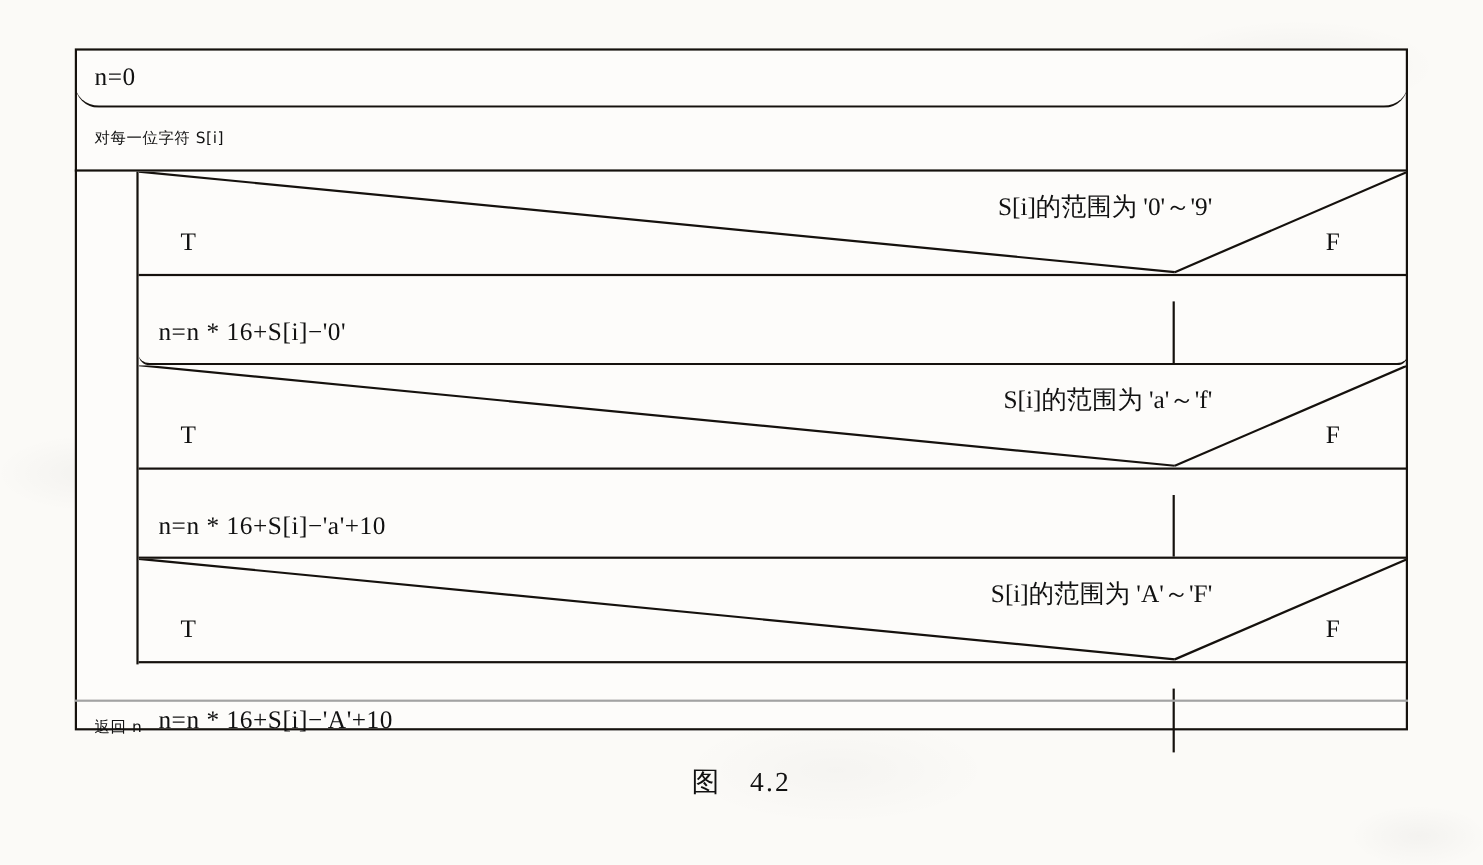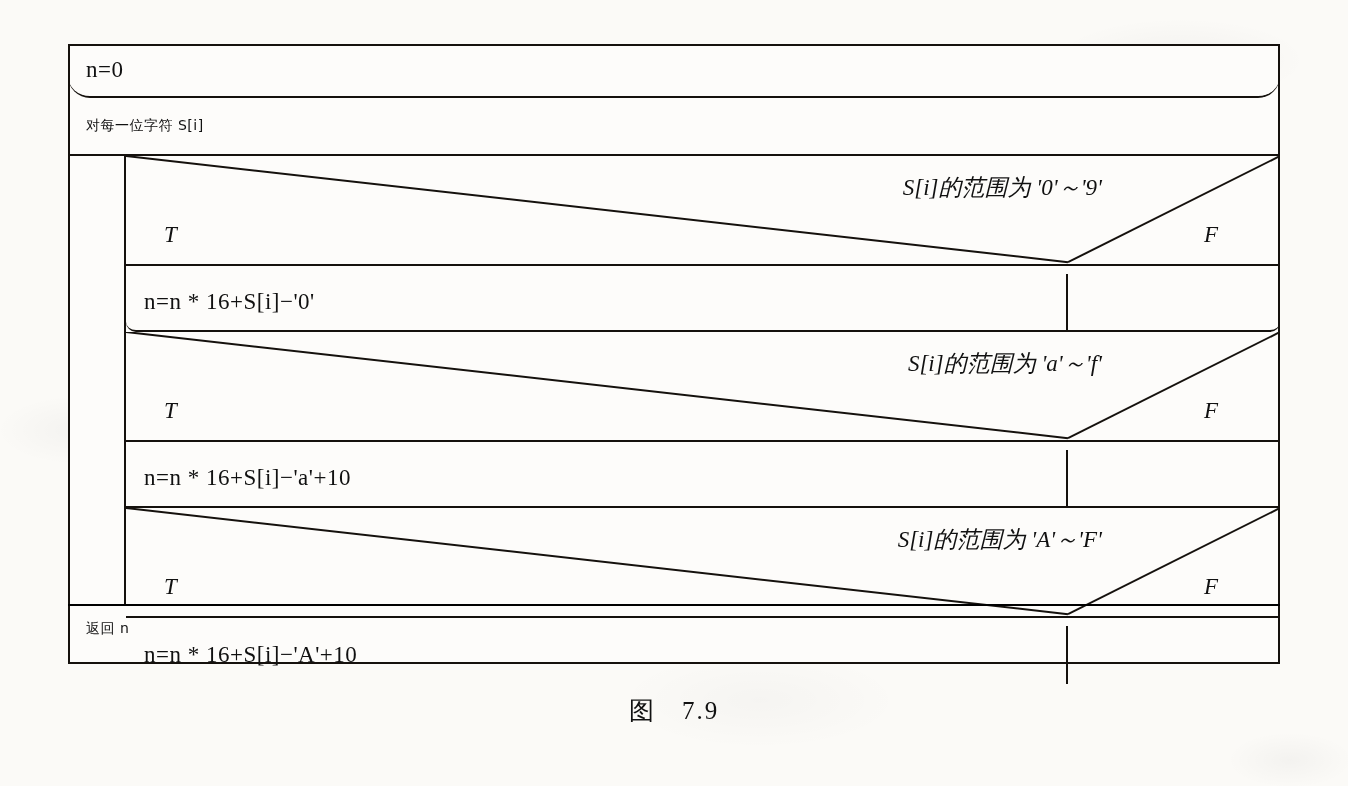--- a/index.html
+++ b/index.html
@@ -74,25 +74,24 @@
     right: 0;
     box-sizing: border-box;
     border-left: 2px solid #15110d;
   }
 
   
   .cond {
     position: absolute;
     left: 0;
     right: 0;
-    height: 110px;
+    height: 95px;
     box-sizing: border-box;
     border-bottom: 2px solid #15110d;
     overflow: hidden;
-    font-style: italic;
   }
   .cond svg {
     position: absolute;
     inset: 0;
     width: 100%;
     height: 100%;
     display: block;
   }
   .cond-label {
     position: absolute;
@@ -227,20 +226,20 @@
     <div class="branch" style="top:470px; border-bottom:none;">
       <div class="branch-true">
         <span class="row-text">n=n * 16+S[i]−'A'+10</span>
       </div>
       <div class="branch-false">
         <span class="row-text"></span>
       </div>
     </div>
   </div>
 
-  <div class="row" style="top:560px; height:48px; border-bottom:none; border-top:2px solid #000000;">
+  <div class="row" style="top:592px; height:48px; border-bottom:none; border-top:2px solid #a3a3a3;">
     <span class="row-text cjk">返回 n</span>
   </div>
 </div>
 
 <div class="caption">
-  <span class="cap-cjk">图</span><span class="cap-num">7.9</span>
+  <span class="cap-cjk">图</span><span class="cap-num">4.2</span>
 </div>
 
 </body></html>

